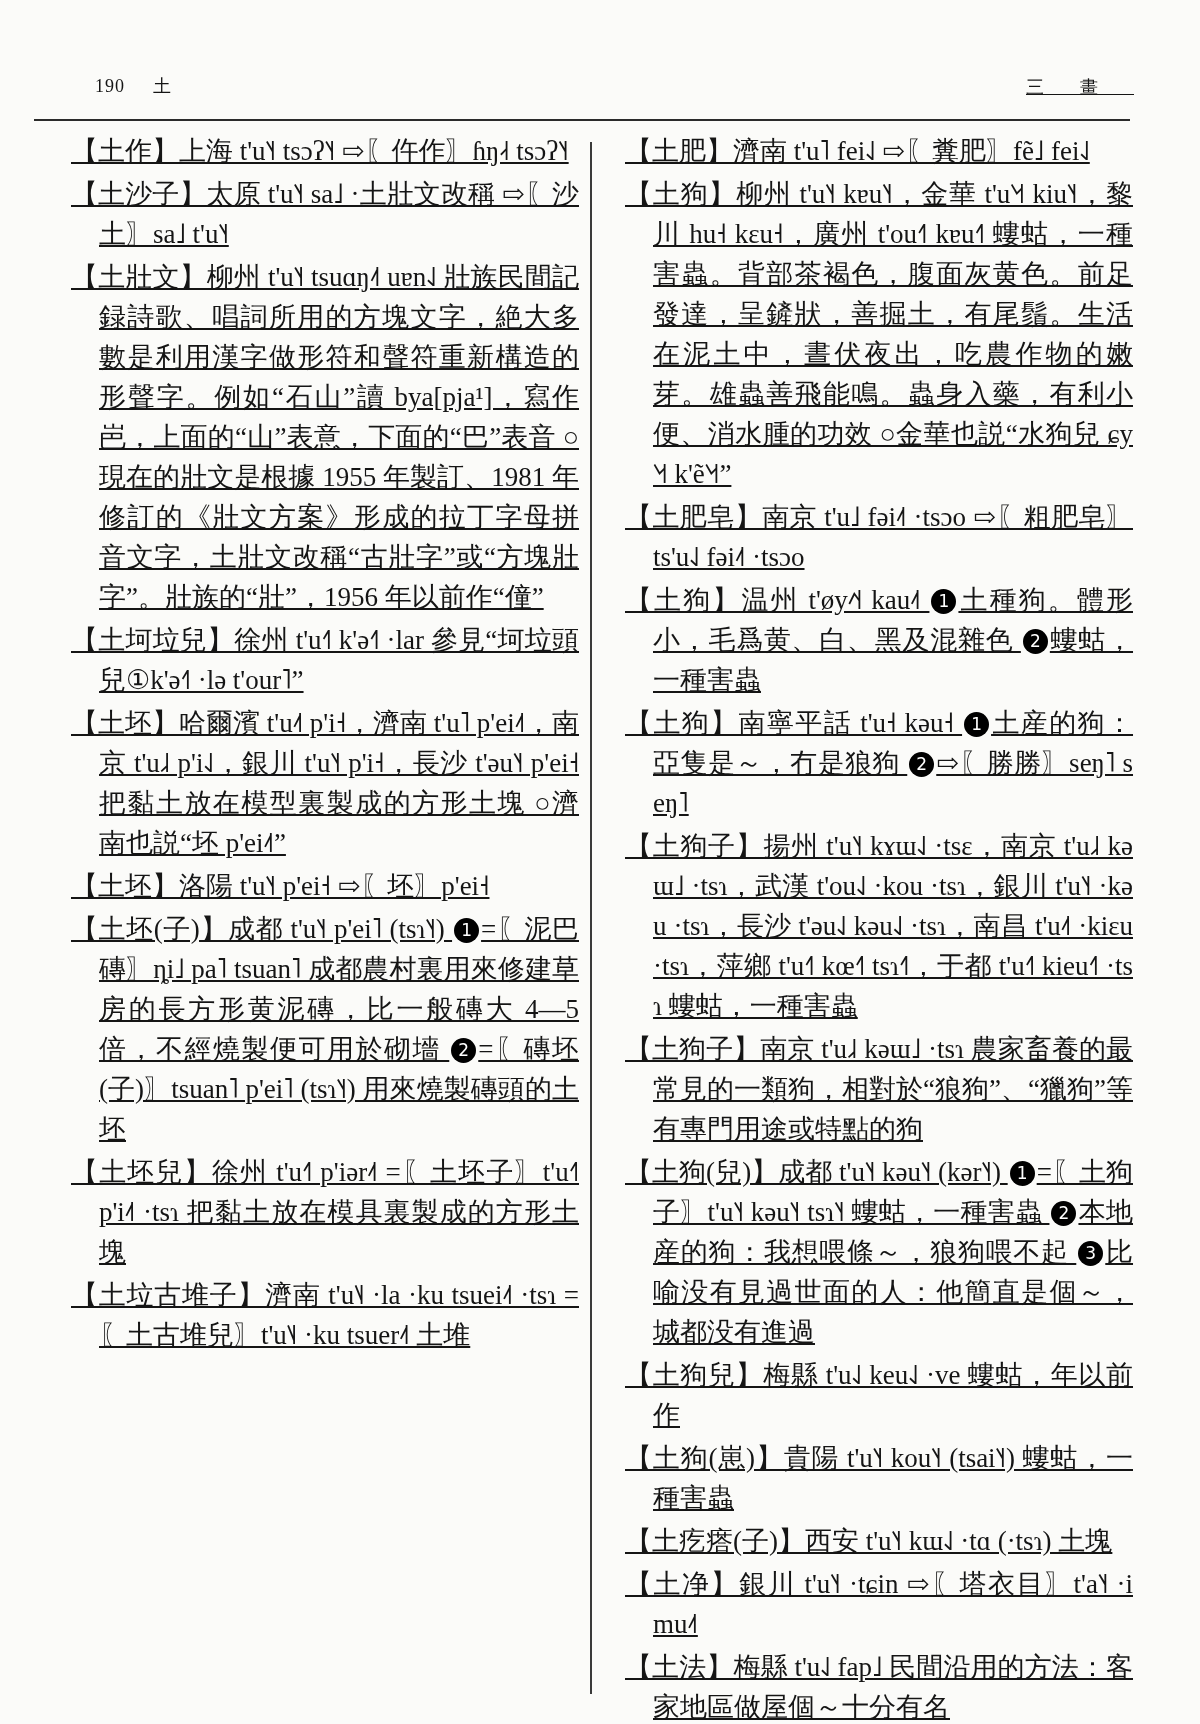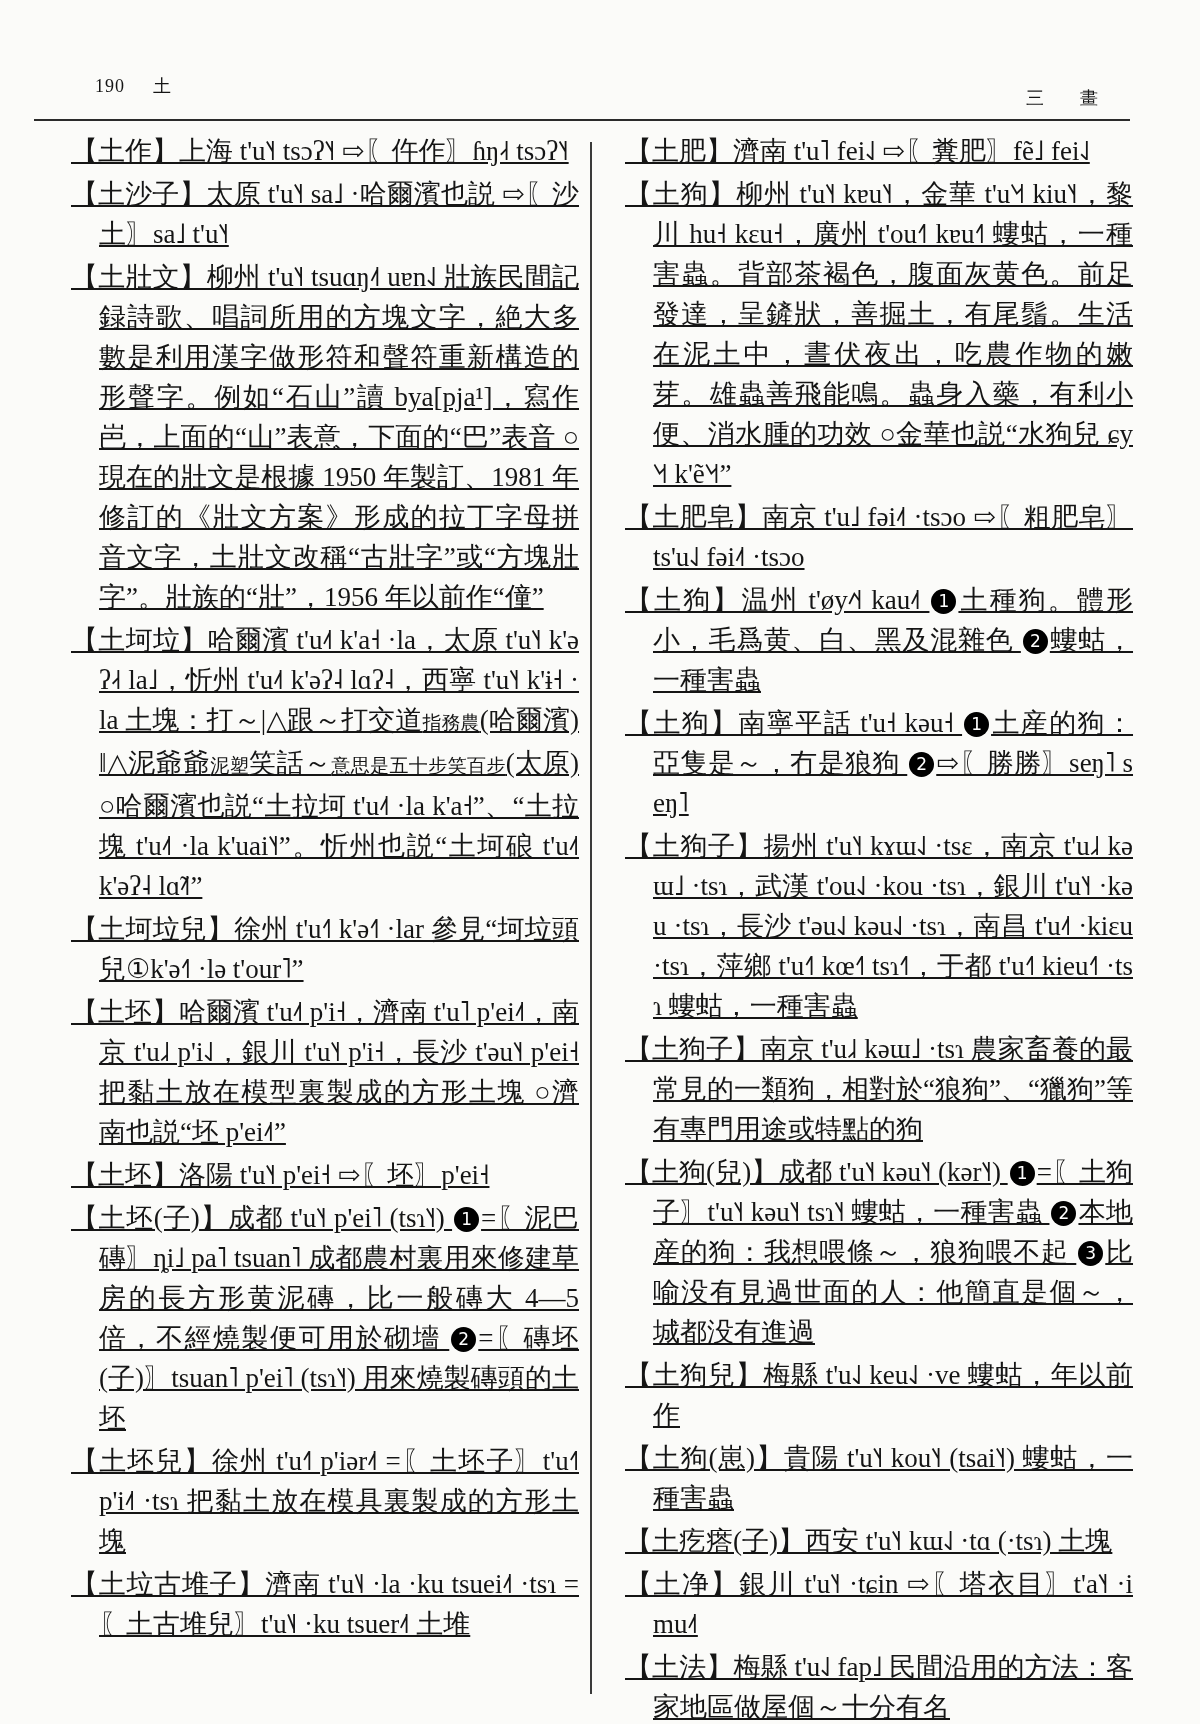--- a/index.html
+++ b/index.html
@@ -14,22 +14,23 @@
   .page-header{
     position:absolute;top:74px;left:0;width:1200px;height:36px;
     font-size:18px;
   }
   .folio{
     position:absolute;left:95px;top:0;
     letter-spacing:1px;
   }
   .folio .radical{margin-left:28px;}
   .stroke-count{
-    position:absolute;right:66px;top:12px;
+    position:absolute;right:66px;top:1px;
     letter-spacing:36px;
+    text-decoration:underline;
   }
   .head-rule{
     position:absolute;top:119px;left:34px;width:1096px;height:2px;
     background:#2b2b2b;
   }
   .col-divider{
     position:absolute;left:590px;top:142px;width:2px;height:1552px;
     background:#3a3a3a;
   }
   .col{
@@ -71,23 +72,22 @@
     <span>190</span><span class="radical">土</span>
   </div>
   <div class="stroke-count">三畫</div>
 </div>
 
 <div class="head-rule"></div>
 <div class="col-divider"></div>
 
 <div class="col col-left" id="col-left">
     <p class="entry">【土作】上海 t'u˥˧ tsɔʔ˥˧ ⇨〖仵作〗ɦŋ˨˧ tsɔʔ˥˧</p>
-    <p class="entry">【土沙子】太原 t'u˥˧ sa˩ ·哈爾濱也説 ⇨〖沙土〗sa˩ t'u˥˧</p>
-    <p class="entry">【土壯文】柳州 t'u˥˧ tsuɑŋ˨˦ uɐn˨˩ 壯族民間記録詩歌、唱詞所用的方塊文字，絶大多數是利用漢字做形符和聲符重新構造的形聲字。例如“石山”讀 bya[pja¹]，寫作岜，上面的“山”表意，下面的“巴”表音 ○現在的壯文是根據 1950 年製訂、1981 年修訂的《壯文方案》形成的拉丁字母拼音文字，土壯文改稱“古壯字”或“方塊壯字”。壯族的“壯”，1956 年以前作“僮”</p>
-    <p class="entry">【土坷垃】哈爾濱 t'u˨˦ k'a˧ ·la，太原 t'u˥˧ k'əʔ˨˧ la˩，忻州 t'u˨˦ k'əʔ˨ lɑʔ˨，西寧 t'u˥˧ k'ɨ˧ ·la 土塊：打～|△跟～打交道<span class="small">指務農</span>(哈爾濱)‖△泥爺爺<span class="small">泥塑</span>笑話～<span class="small">意思是五十步笑百步</span>(太原) ○哈爾濱也説“土拉坷 t'u˨˦ ·la k'a˧”、“土拉塊 t'u˨˦ ·la k'uai˥˧”。忻州也説“土坷硠 t'u˨˦ k'əʔ˨ lɑ̃˨˦”</p>
+    <p class="entry">【土沙子】太原 t'u˥˧ sa˩ ·土壯文改稱 ⇨〖沙土〗sa˩ t'u˥˧</p>
+    <p class="entry">【土壯文】柳州 t'u˥˧ tsuɑŋ˨˦ uɐn˨˩ 壯族民間記録詩歌、唱詞所用的方塊文字，絶大多數是利用漢字做形符和聲符重新構造的形聲字。例如“石山”讀 bya[pja¹]，寫作岜，上面的“山”表意，下面的“巴”表音 ○現在的壯文是根據 1955 年製訂、1981 年修訂的《壯文方案》形成的拉丁字母拼音文字，土壯文改稱“古壯字”或“方塊壯字”。壯族的“壯”，1956 年以前作“僮”</p>
     <p class="entry">【土坷垃兒】徐州 t'u˧˥ k'ə˧˥ ·lar 參見“坷垃頭兒①k'ə˧˥ ·lə t'our˥”</p>
     <p class="entry">【土坯】哈爾濱 t'u˨˦ p'i˧，濟南 t'u˥ p'ei˨˦，南京 t'u˩˨ p'i˨˩，銀川 t'u˥˧ p'i˧，長沙 t'əu˥˧ p'ei˧ 把黏土放在模型裏製成的方形土塊 ○濟南也説“坯 p'ei˨˦”</p>
     <p class="entry">【土坯】洛陽 t'u˥˧ p'ei˧ ⇨〖坯〗p'ei˧</p>
     <p class="entry">【土坯(子)】成都 t'u˥˧ p'ei˥ (tsɿ˥˧) <span class="cnum">1</span>=〖泥巴磚〗ȵi˩ pa˥ tsuan˥ 成都農村裏用來修建草房的長方形黄泥磚，比一般磚大 4—5 倍，不經燒製便可用於砌墻 <span class="cnum">2</span>=〖磚坯(子)〗tsuan˥ p'ei˥ (tsɿ˥˧) 用來燒製磚頭的土坯</p>
     <p class="entry">【土坯兒】徐州 t'u˧˥ p'iər˨˦ =〖土坯子〗t'u˧˥ p'i˨˦ ·tsɿ 把黏土放在模具裏製成的方形土塊</p>
     <p class="entry">【土垃古堆子】濟南 t'u˥˨ ·la ·ku tsuei˨˦ ·tsɿ =〖土古堆兒〗t'u˥˨ ·ku tsuer˨˦ 土堆</p>
   </div>
 <div class="col col-right" id="col-right">
     <p class="entry">【土肥】濟南 t'u˥ fei˨˩ ⇨〖糞肥〗fẽ˩ fei˨˩</p>
     <p class="entry">【土狗】柳州 t'u˥˧ kɐu˥˧，金華 t'u˥˧˦ kiu˥˧，黎川 hu˧ kɛu˧，廣州 t'ou˧˥ kɐu˧˥ 螻蛄，一種害蟲。背部茶褐色，腹面灰黄色。前足發達，呈鏟狀，善掘土，有尾鬚。生活在泥土中，晝伏夜出，吃農作物的嫩芽。雄蟲善飛能鳴。蟲身入藥，有利小便、消水腫的功效 ○金華也説“水狗兒 ɕy˥˧˦ k'ẽ˥˧˦”</p>

